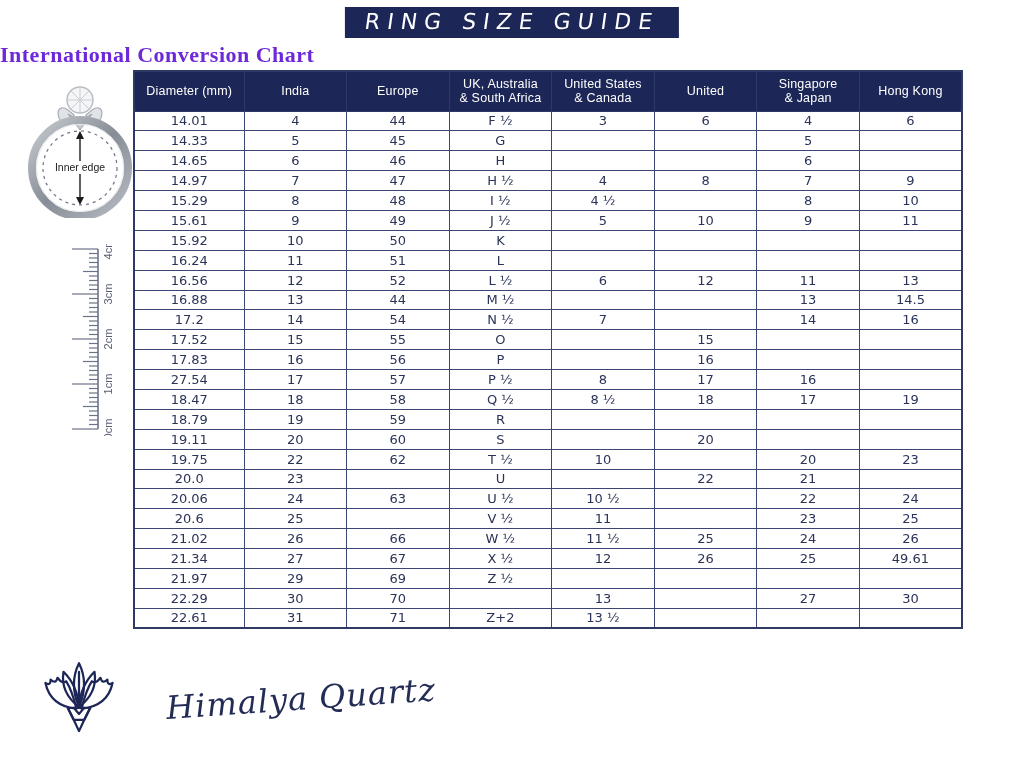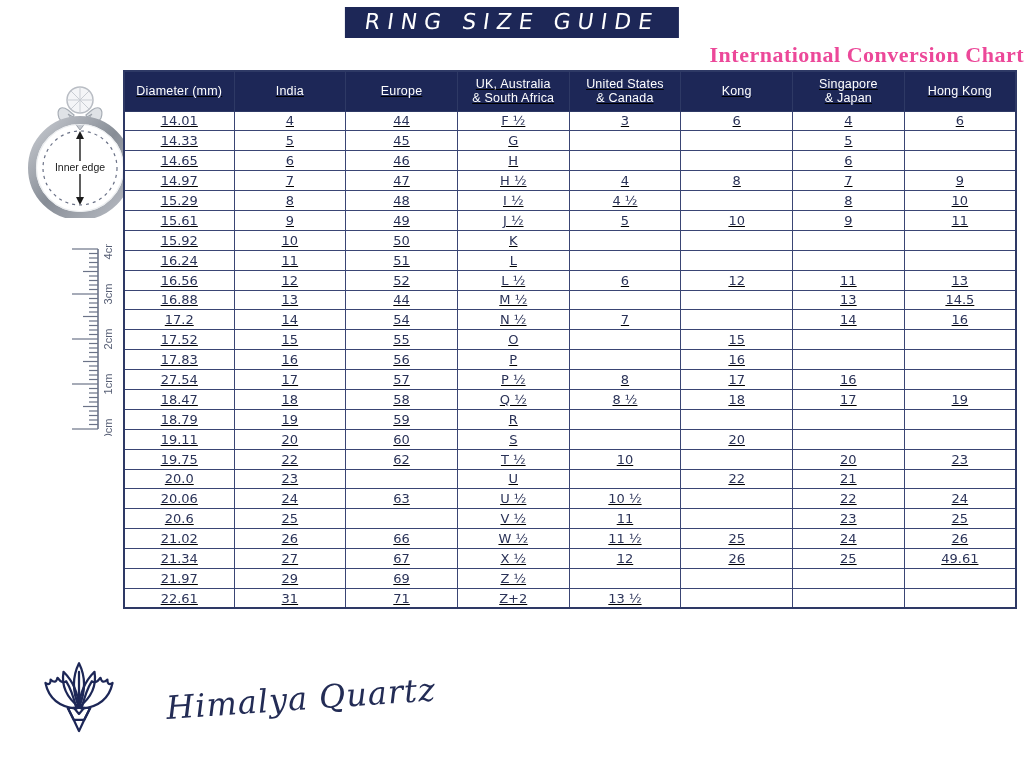--- a/index.html
+++ b/index.html
@@ -7,28 +7,28 @@
   body { background:#ffffff; font-family:"DejaVu Sans", sans-serif; position:relative; overflow:hidden; }
 
   .canvas { position:absolute; inset:0; width:1024px; height:768px; background:#ffffff; }
 
   
   .banner { position:absolute; top:7px; left:50%; transform:translateX(-50%);
             background:#1d2757; padding:2px 20px 4px; }
   .banner span { color:#ffffff; font-family:"DejaVu Sans", sans-serif; font-size:22px;
                  letter-spacing:7px; display:inline-block; transform:skewX(-8deg); white-space:nowrap; }
 
-  .subtitle { position:absolute; top:42px; left:0; width:1024px; text-align:right;
-              color:#ec4899; font-family:"Liberation Serif", serif; font-weight:700;
+  .subtitle { position:absolute; top:42px; left:0; width:1024px; text-align:left;
+              color:#6d28d9; font-family:"Liberation Serif", serif; font-weight:700;
               font-size:22px; letter-spacing:0.5px; }
 
   
-  table.conv { position:absolute; left:123px; top:70px; width:894px;
+  table.conv { position:absolute; left:133px; top:70px; width:830px;
                border-collapse:collapse; table-layout:fixed;
-               border:2px solid #2e3965;text-decoration:underline; }
+               border:2px solid #2e3965; }
   table.conv th { background:#1d2757; color:#ffffff; font-family:"Liberation Sans", sans-serif;
                   font-size:12.5px; font-weight:400; height:40px; text-align:center;
                   vertical-align:middle; white-space:pre-line; border:1.5px solid #2e3965;
                   letter-spacing:0.2px; }
   table.conv td { border:1.5px solid #3a4574; text-align:center; vertical-align:middle;
                   font-family:"DejaVu Sans", sans-serif; font-size:13px; color:#2b3358;
                   height:19.9px; padding:0; line-height:1; background:#ffffff; }
 
   
   .ring-illustration { position:absolute; left:24px; top:76px; width:112px; height:142px; }
@@ -152,21 +152,21 @@
     </colgroup>
     <thead>
         <tr id="conv-head">
           <th>Diameter (mm)</th>
           <th>India</th>
           <th>Europe</th>
           <th>UK, Australia
 &amp; South Africa</th>
           <th>United States
 &amp; Canada</th>
-          <th>Kong</th>
+          <th>United</th>
           <th>Singapore
 &amp; Japan</th>
           <th>Hong Kong</th>
         </tr>
       </thead>
     <tbody id="conv-body">
         <tr>
           <td>14.01</td>
           <td>4</td>
           <td>44</td>
@@ -398,20 +398,30 @@
         </tr>
         <tr>
           <td>21.97</td>
           <td>29</td>
           <td>69</td>
           <td>Z ½</td>
           <td></td>
           <td></td>
           <td></td>
           <td></td>
+        </tr>
+        <tr>
+          <td>22.29</td>
+          <td>30</td>
+          <td>70</td>
+          <td></td>
+          <td>13</td>
+          <td></td>
+          <td>27</td>
+          <td>30</td>
         </tr>
         <tr>
           <td>22.61</td>
           <td>31</td>
           <td>71</td>
           <td>Z+2</td>
           <td>13 ½</td>
           <td></td>
           <td></td>
           <td></td>

